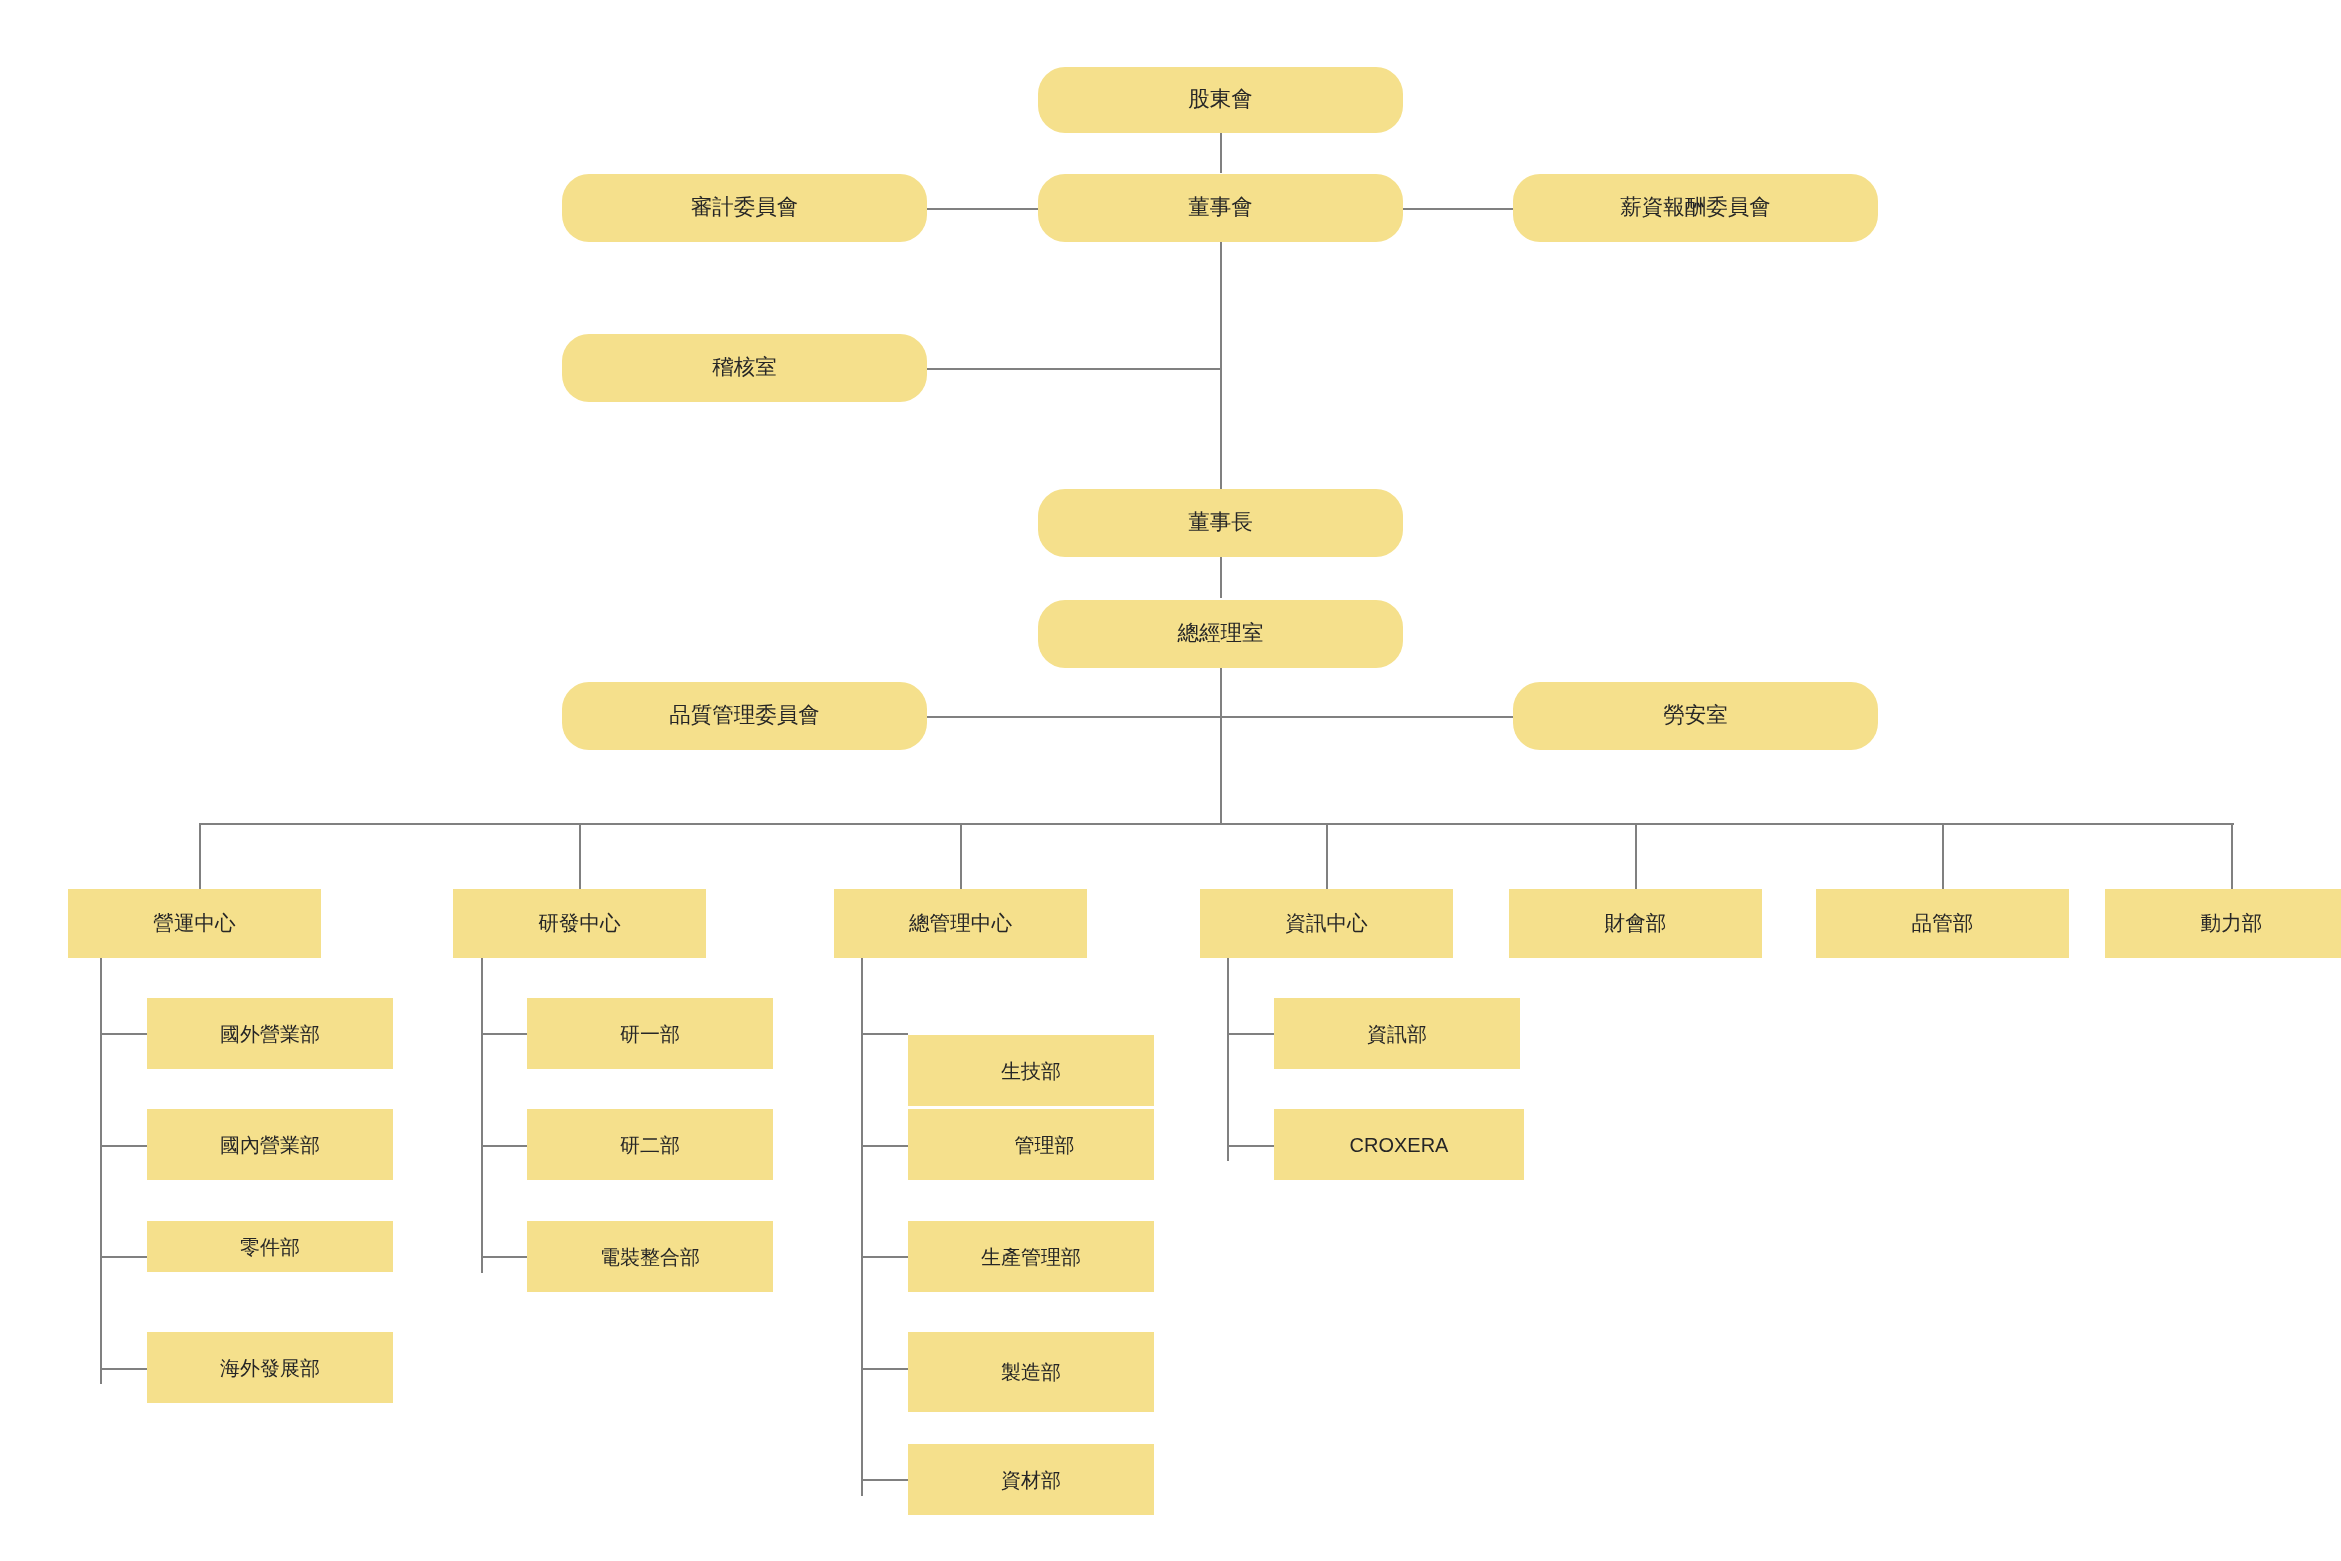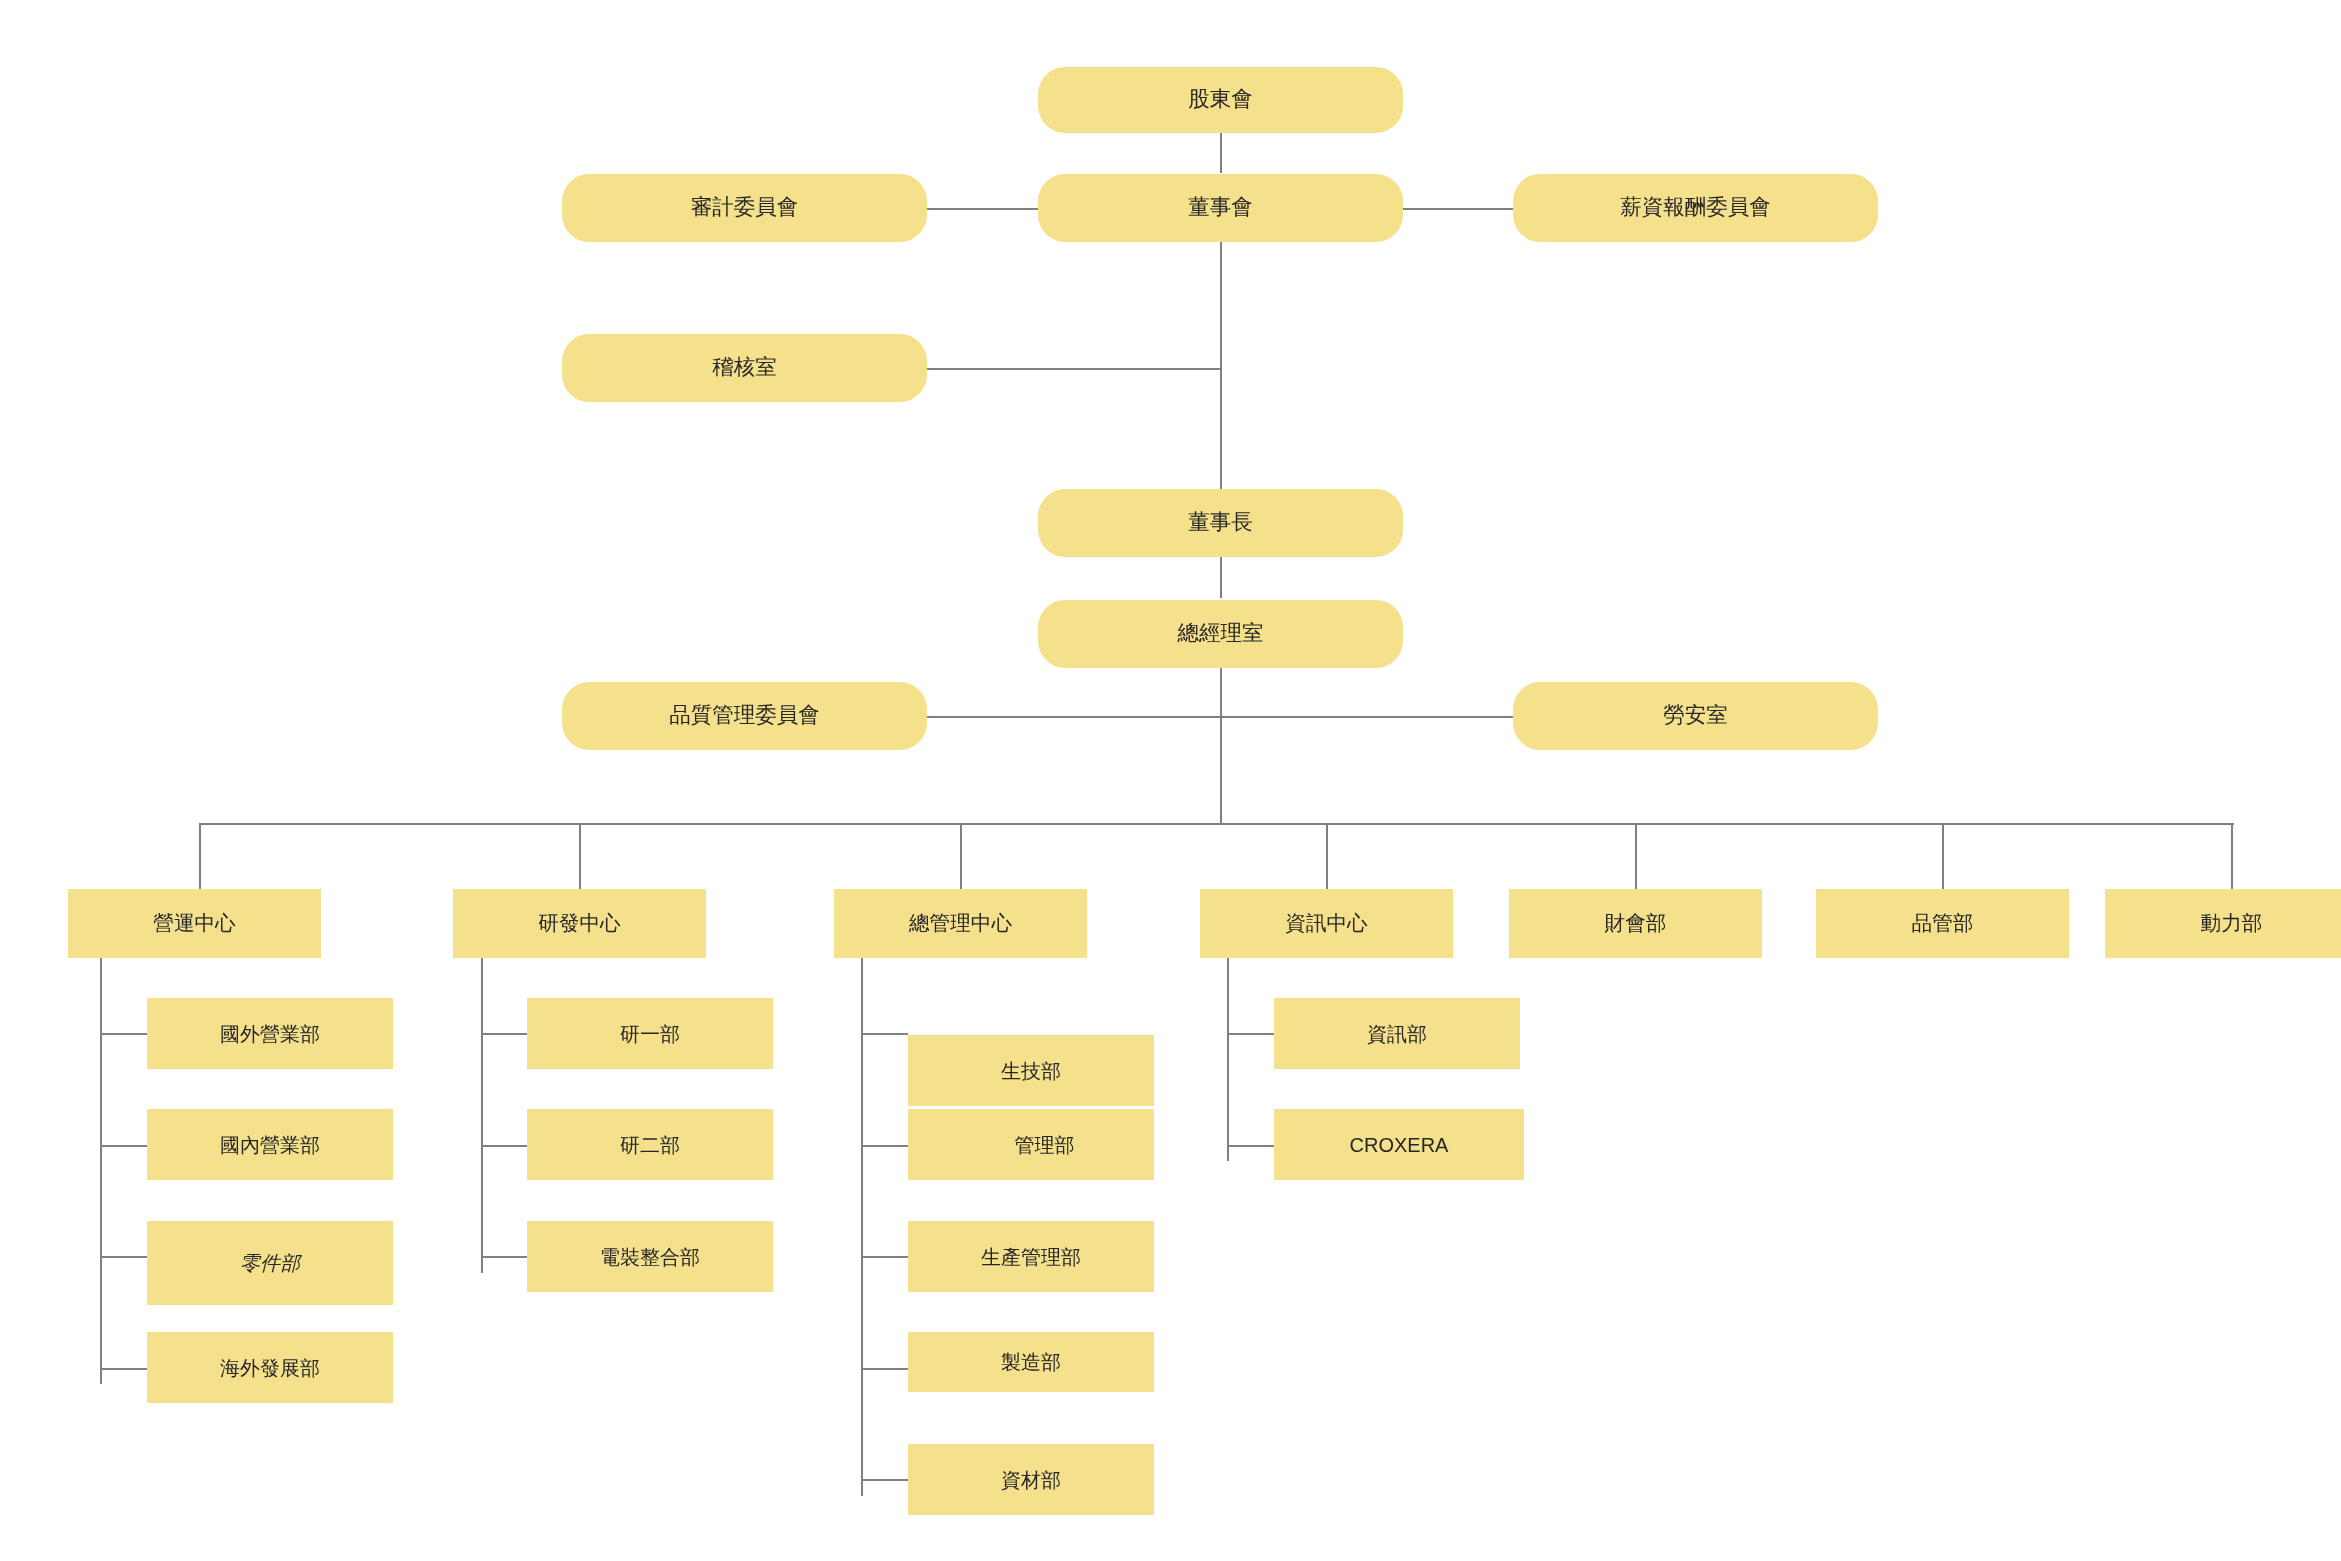--- a/index.html
+++ b/index.html
@@ -105,30 +105,30 @@
   <div class="node t2" style="left:68px;top:889px;width:253px;height:69px;">營運中心</div>
   <div class="node t2" style="left:453px;top:889px;width:253px;height:69px;">研發中心</div>
   <div class="node t2" style="left:834px;top:889px;width:253px;height:69px;">總管理中心</div>
   <div class="node t2" style="left:1200px;top:889px;width:253px;height:69px;">資訊中心</div>
   <div class="node t2" style="left:1509px;top:889px;width:253px;height:69px;">財會部</div>
   <div class="node t2" style="left:1816px;top:889px;width:253px;height:69px;">品管部</div>
   <div class="node t2" style="left:2105px;top:889px;width:253px;height:69px;">動力部</div>
 
   <div class="node t3" style="left:147px;top:998px;width:246px;height:71px;">國外營業部</div>
   <div class="node t3" style="left:147px;top:1109px;width:246px;height:71px;">國內營業部</div>
-  <div class="node t3" style="left:147px;top:1221px;width:246px;height:84px;font-style:italic;">零件部</div>
+  <div class="node t3" style="left:147px;top:1221px;width:246px;height:51px;">零件部</div>
   <div class="node t3" style="left:147px;top:1332px;width:246px;height:71px;">海外發展部</div>
 
   <div class="node t3" style="left:527px;top:998px;width:246px;height:71px;">研一部</div>
   <div class="node t3" style="left:527px;top:1109px;width:246px;height:71px;">研二部</div>
   <div class="node t3" style="left:527px;top:1221px;width:246px;height:71px;">電裝整合部</div>
 
   <div class="node t3" style="left:908px;top:998px;width:246px;height:71px;margin-top:37px;">生技部</div>
   <div class="node t3" style="left:908px;top:1109px;width:246px;height:71px;padding-left:27px;">管理部</div>
   <div class="node t3" style="left:908px;top:1221px;width:246px;height:71px;">生產管理部</div>
-  <div class="node t3" style="left:908px;top:1332px;width:246px;height:60px;">製造部</div>
+  <div class="node t3" style="left:908px;top:1332px;width:246px;height:80px;">製造部</div>
   <div class="node t3" style="left:908px;top:1444px;width:246px;height:71px;">資材部</div>
 
   <div class="node t3" style="left:1274px;top:998px;width:246px;height:71px;">資訊部</div>
   <div class="node t3" style="left:1274px;top:1109px;width:250px;height:71px;text-align:right;">CROXERA</div>
 
 </div>
 
 
 </body></html>

